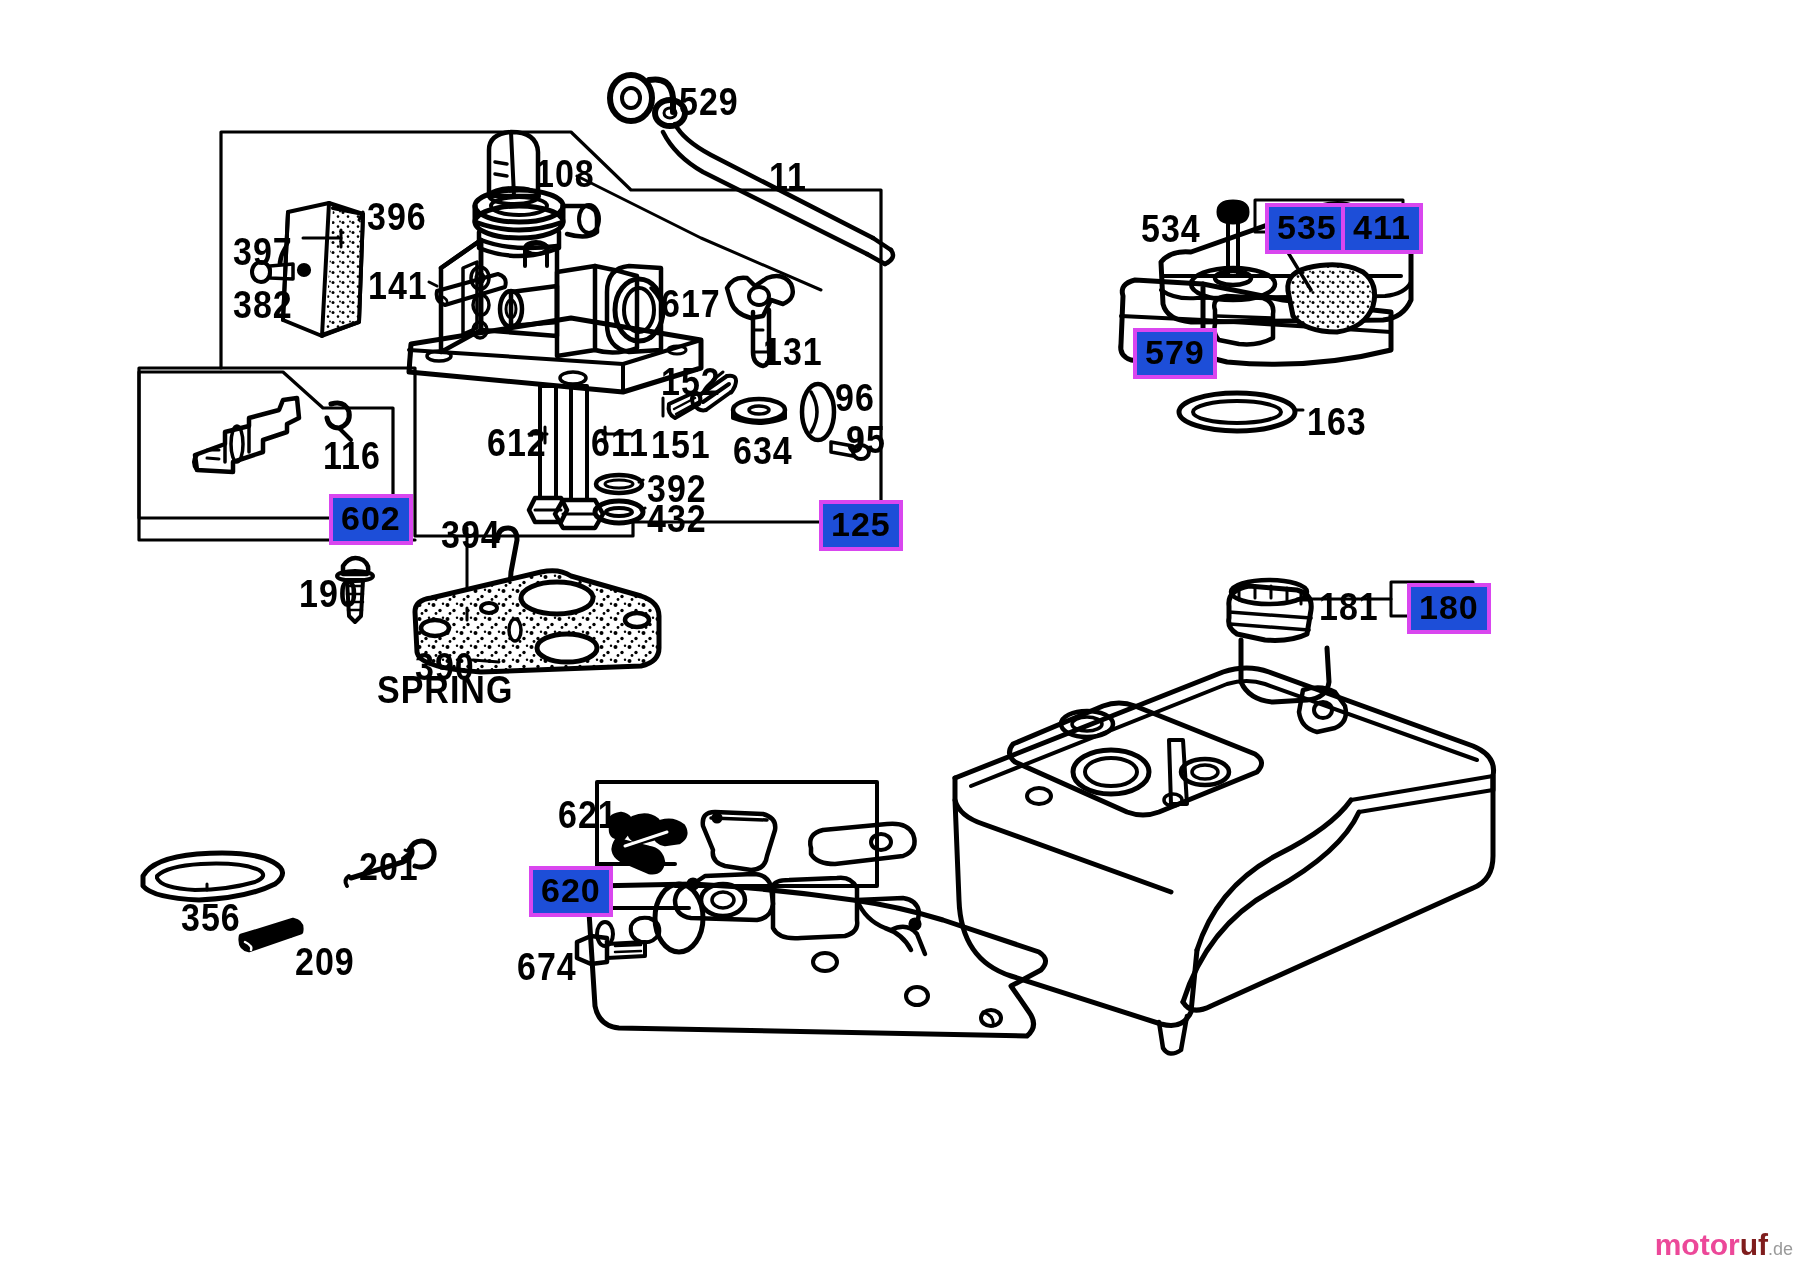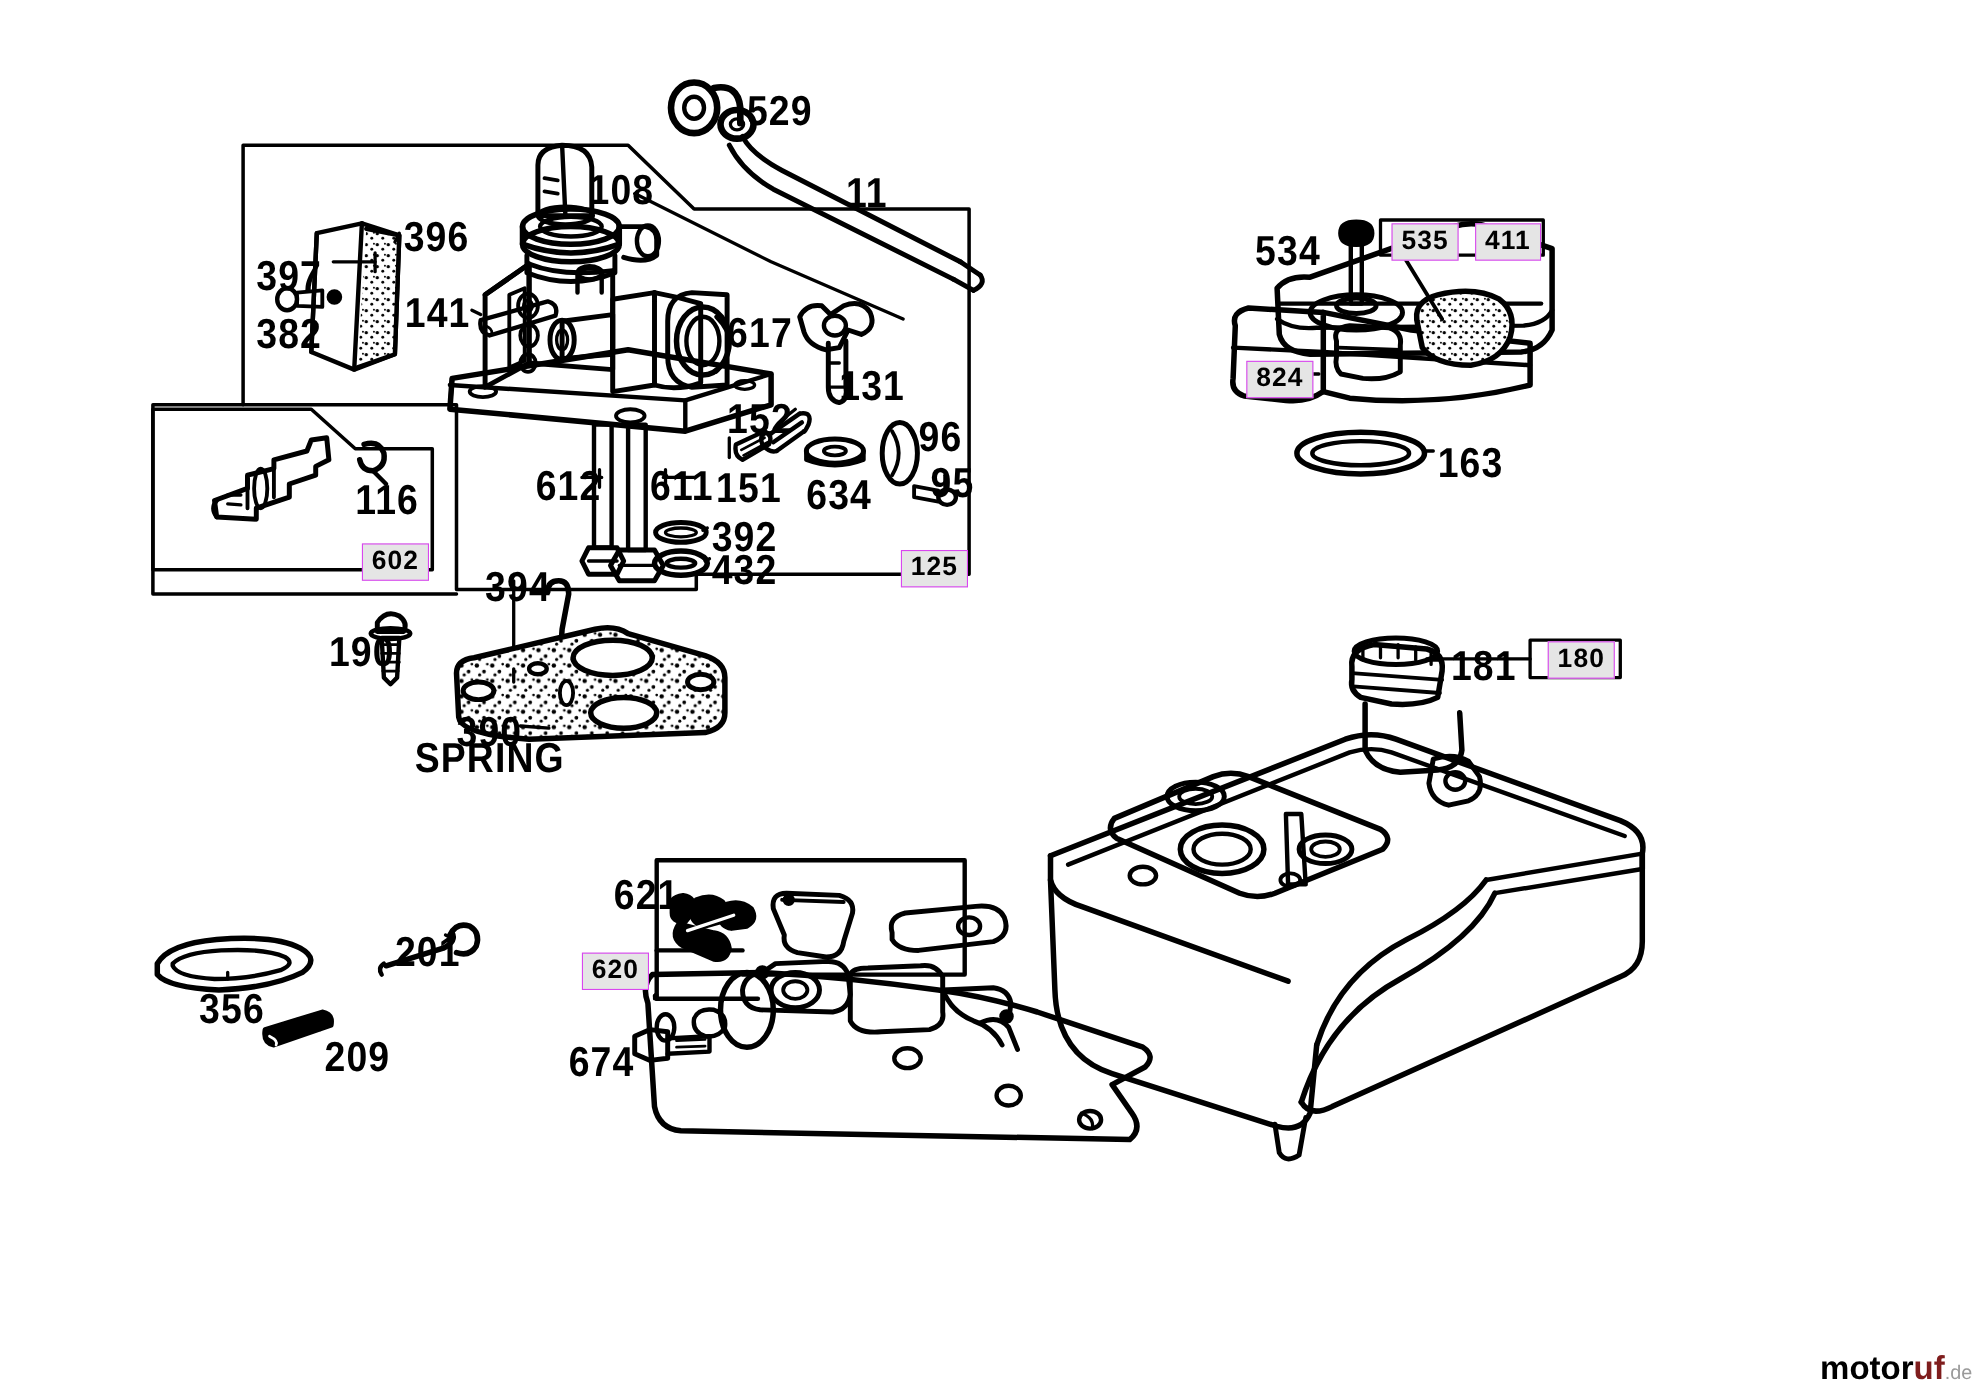--- a/index.html
+++ b/index.html
@@ -4,26 +4,26 @@
 <style>
   html,body{margin:0;padding:0;background:#fff;}
   body{width:1800px;height:1272px;position:relative;overflow:hidden;
        font-family:"Liberation Sans",sans-serif;}
   #stage{position:absolute;left:11px;top:0;width:1800px;height:1272px;border-radius:32px;}
   svg.art{position:absolute;left:0;top:0;width:1800px;height:1272px;}
   .lbl{position:absolute;font-family:"Liberation Sans",sans-serif;
        font-weight:700;color:#000;white-space:nowrap;letter-spacing:1px;
        transform:scaleY(1.12);transform-origin:left top;}
   .lbl.s34{font-size:34px;}
-  .boxnum{position:absolute;border:1px solid #d946ef;padding:1px 8px 3px 8px;
-          font-weight:700;font-size:24px;background:#e5e5e5;
+  .boxnum{position:absolute;border:4px solid #d946ef;padding:1px 8px 3px 8px;
+          font-weight:700;font-size:34px;background:#1d4ed8;
           font-family:"Liberation Sans",sans-serif;letter-spacing:1px;}
   .wm{position:absolute;right:18px;bottom:10px;font-size:30px;font-weight:700;
       font-family:"Liberation Sans",sans-serif;}
-  .wm .a{color:#000000;}
+  .wm .a{color:#ec4899;}
   .wm .b{color:#7f1d1d;}
   .wm .c{color:#9a9a9a;font-weight:400;font-size:18px;}
 </style>
 </head>
 <body>
 
 <div id="stage">
 
   <svg class="art" viewBox="0 0 1800 1272" xmlns="http://www.w3.org/2000/svg">
     <defs>
@@ -487,21 +487,21 @@
     <div class="lbl s34" style="left:284px;top:940px">209</div>
     <div class="lbl s34" style="left:547px;top:793px">621</div>
     <div class="lbl s34" style="left:506px;top:945px">674</div>
   </div>
 
   <div>
     <div class="boxnum" style="left:318px;top:494px">602</div>
     <div class="boxnum" style="left:808px;top:500px">125</div>
     <div class="boxnum" style="left:1254px;top:203px">535</div>
     <div class="boxnum" style="left:1330px;top:203px">411</div>
-    <div class="boxnum" style="left:1122px;top:328px">824</div>
+    <div class="boxnum" style="left:1122px;top:328px">579</div>
     <div class="boxnum" style="left:1396px;top:583px">180</div>
     <div class="boxnum" style="left:518px;top:866px">620</div>
   </div>
 
   <div class="wm">
     <span class="a">motor</span><span class="b">uf</span><span class="c">.de</span>
   </div>
 
 </div>
 

